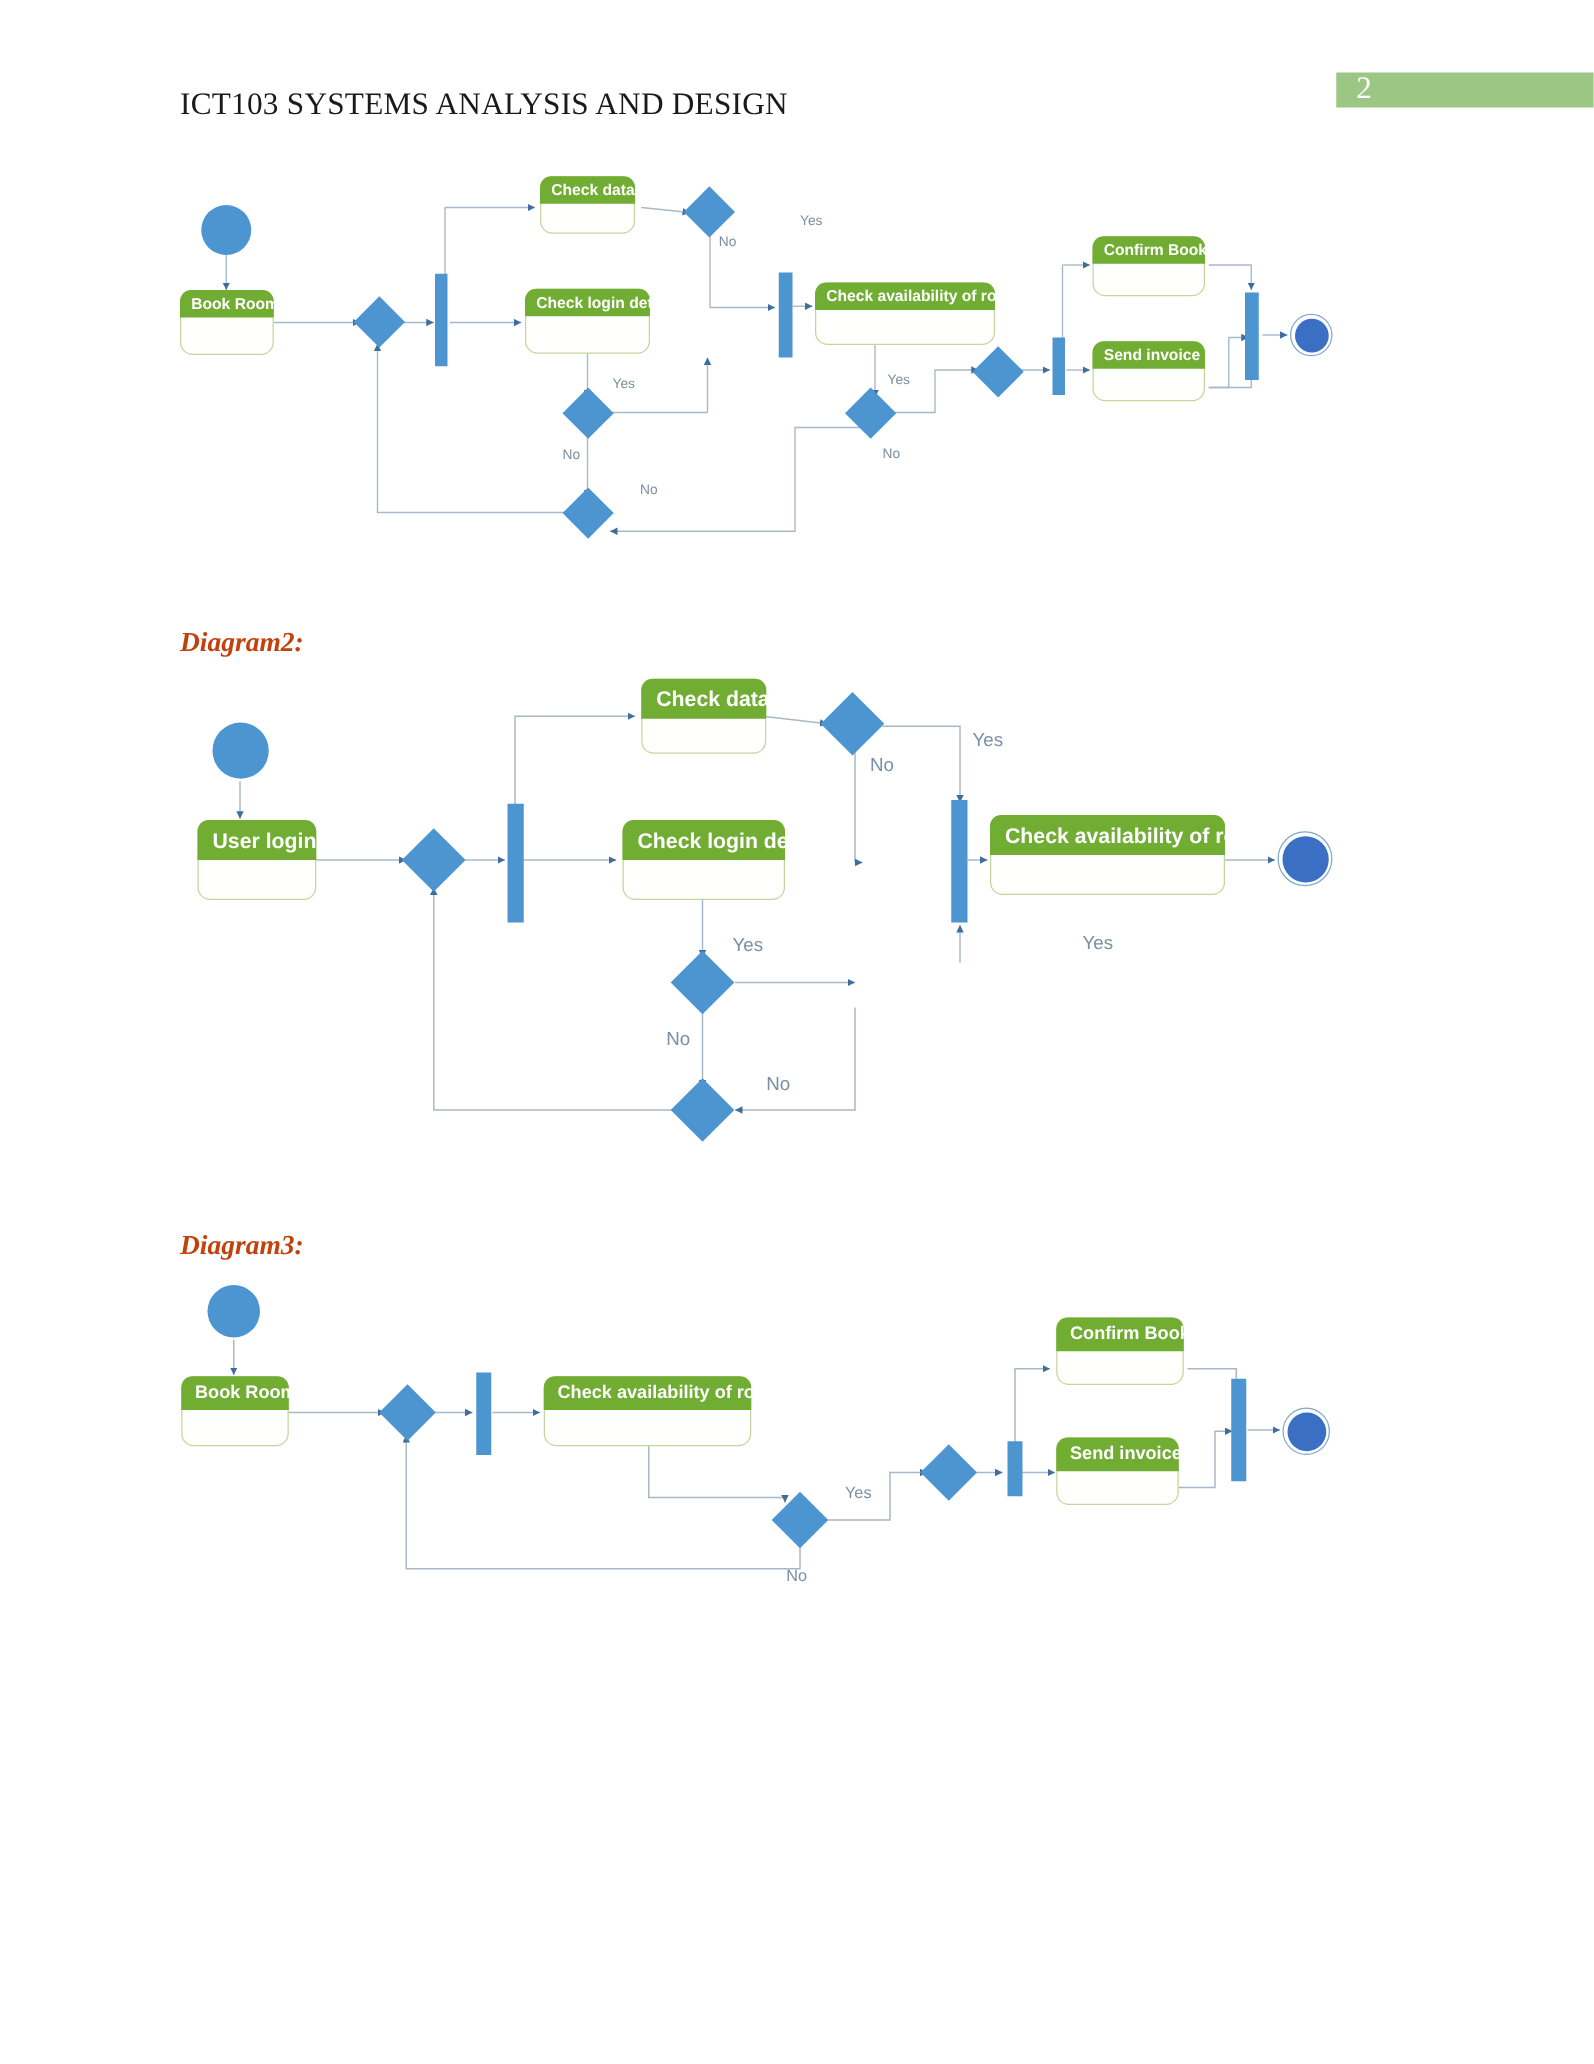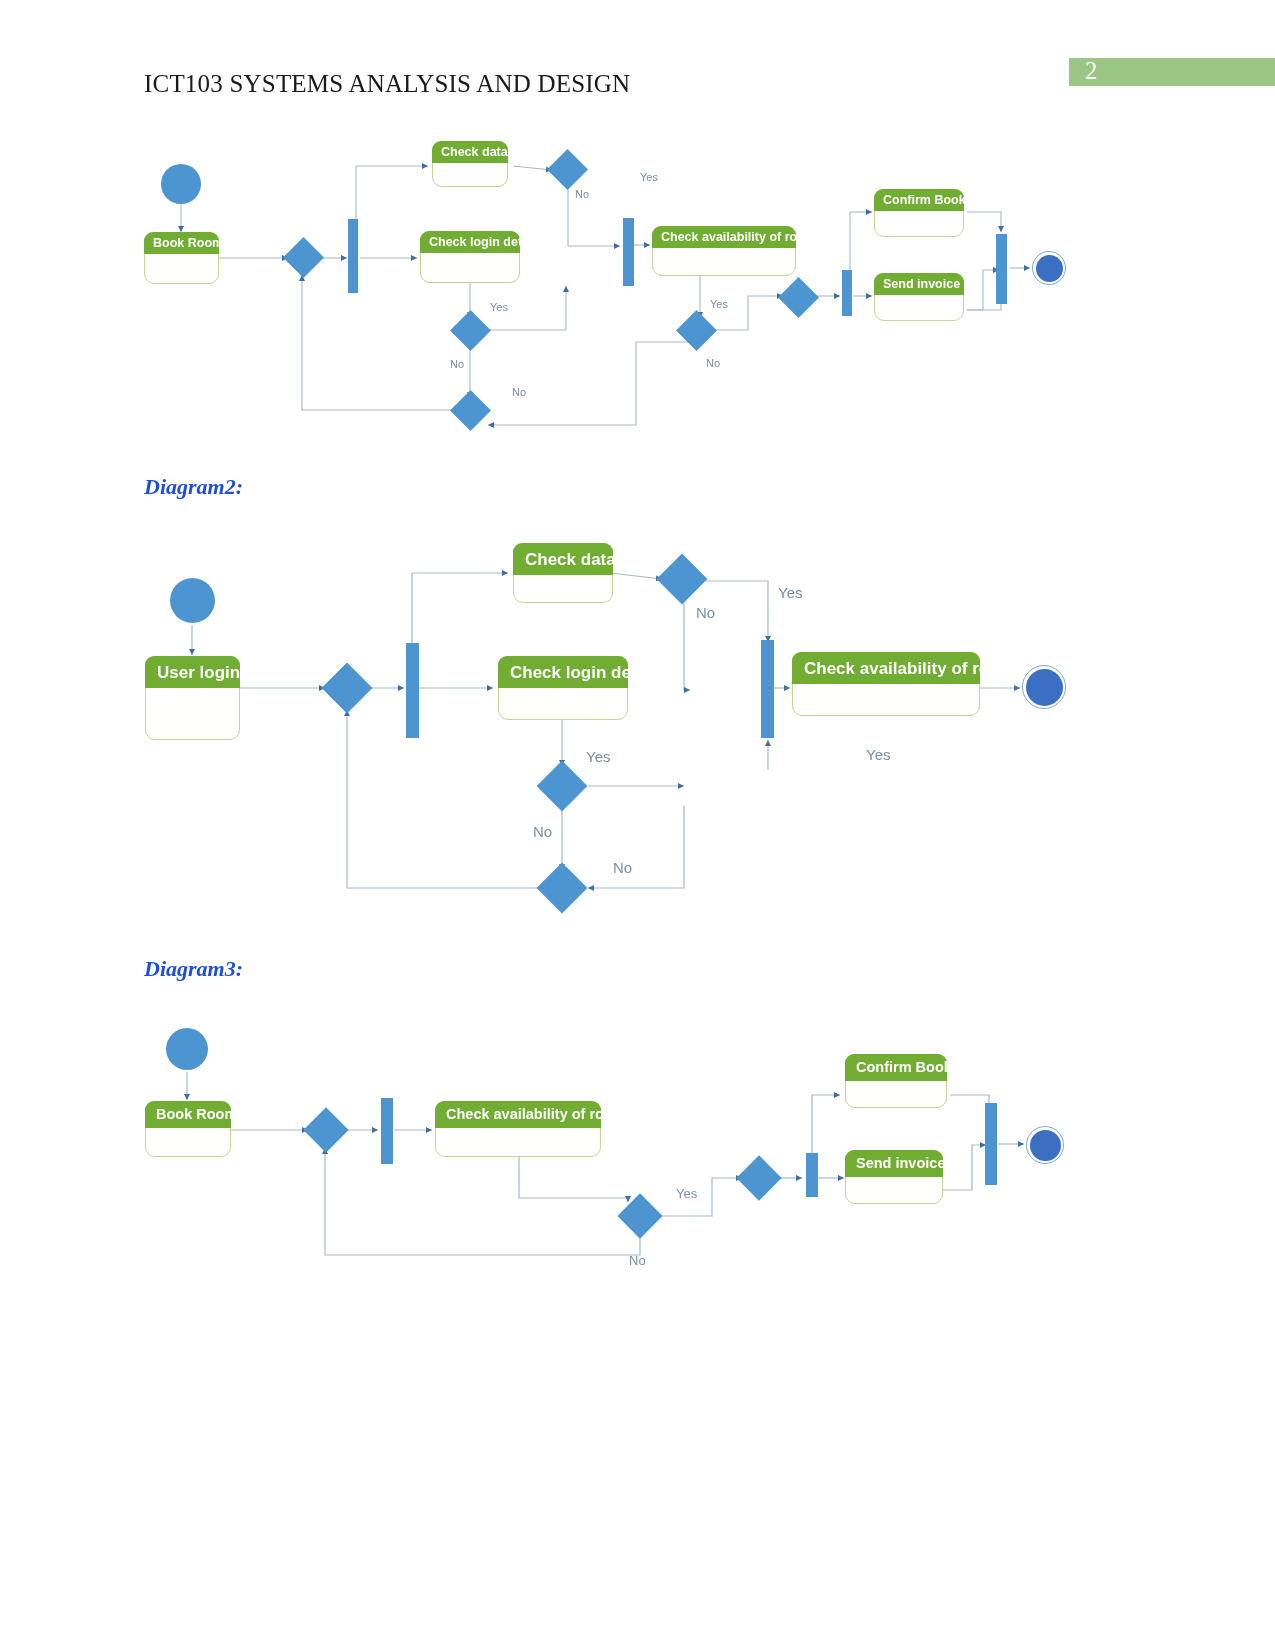--- a/index.html
+++ b/index.html
@@ -18,21 +18,21 @@
   }
   #page-number-badge span{
     position:absolute;left:16px;top:-1px;
     font-family:"Liberation Serif",serif;font-size:25px;color:#ffffff;
   }
 
   
   .diagram-caption{
     position:absolute;left:144px;
     font-family:"Liberation Serif",serif;font-weight:bold;font-style:italic;
-    font-size:22px;color:#1d4ed8;
+    font-size:22px;color:#c2410c;margin-top:27px;
   }
   #caption-d2{top:474px;}
   #caption-d3{top:956px;}
 
   
   .diagram{position:absolute;left:0;top:0;width:1275px;height:1651px;
            pointer-events:none;}
   .diagram svg{position:absolute;left:0;top:0;overflow:visible;}
 
   
@@ -263,21 +263,21 @@
       <path d="M774,688 L790,688"></path>
 
       <path d="M980,688 L1020,688"></path>
 
       <path d="M768,770 L768,740"></path>
     </g>
   </svg>
 
   <div class="start-node" style="left:170px;top:578px;width:45px;height:45px;"></div>
 
-  <div class="act s2" style="left:145px;top:656px;width:95px;height:84px;text-align:center;">
+  <div class="act s2" style="left:158px;top:656px;width:95px;height:64px;text-align:center;">
     <div class="act-body"></div>
     <div class="act-head">
       <span class="act-label">User login</span>
     </div>
   </div>
 
   <div class="diamond" style="left:329px;top:670px;width:36px;height:36px;"></div>
 
   <div class="bar" style="left:406px;top:643px;width:13px;height:95px;"></div>
 

